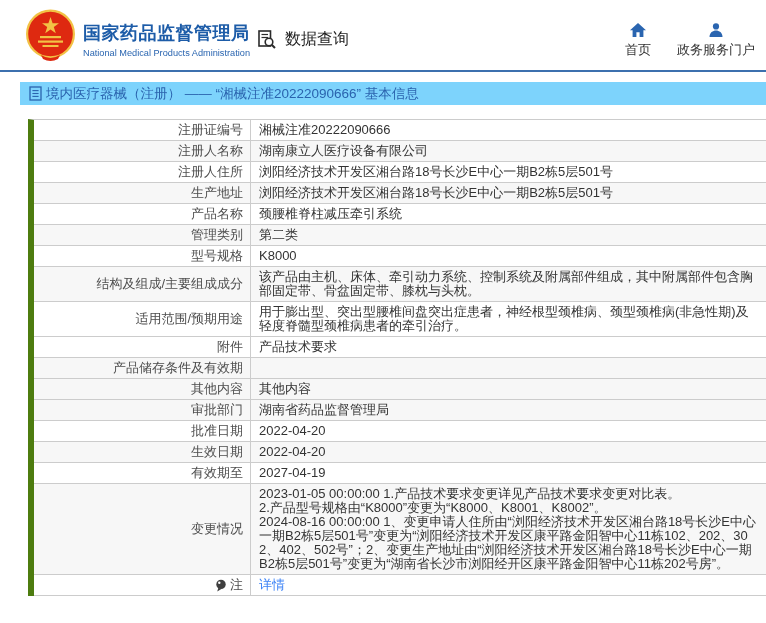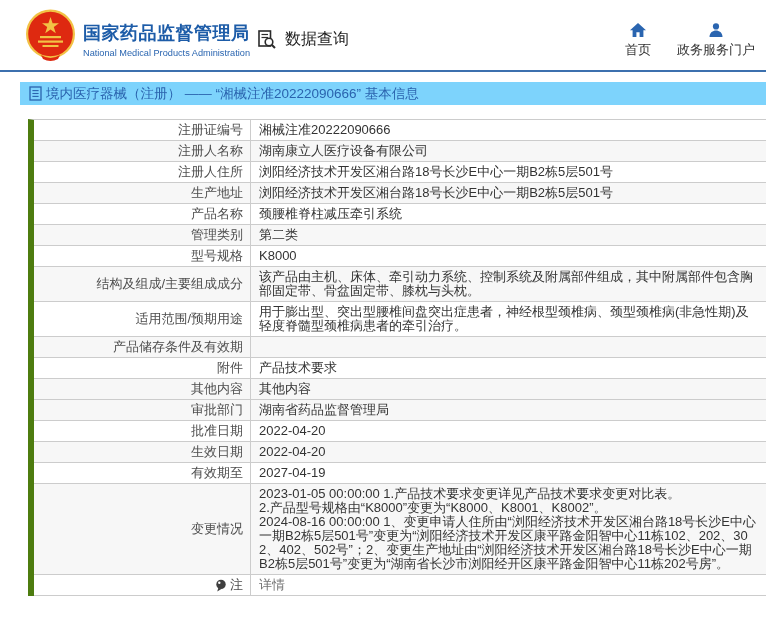--- a/index.html
+++ b/index.html
@@ -28,21 +28,21 @@
   .table-wrap { margin:14px 0 0 28px; border-top:1px solid #ccc; border-left:6px solid #4d7c0f; }
   .row { display:flex; border-bottom:1px solid #ccc; background:#fff; min-height:21px; }
   .row.alt { background:#f7f7f7; }
   .row-label { width:217px; border-right:1px solid #ccc; display:flex;
     align-items:center; justify-content:flex-end; gap:3px;
     padding:3px 7px 3px 4px; font-size:13px; line-height:14px; color:#4d4d4d;
     text-align:right; flex-shrink:0; }
   .row-value { flex:1; display:flex; align-items:flex-end;
     padding:3px 6px 3px 8px; font-size:13px; line-height:14px; color:#333; }
   .row-value .val-text { white-space:pre-wrap; word-break:break-all; }
-  .detail-link { color:#737373; text-decoration:none; cursor:pointer; }
+  .detail-link { color:#3b82f6; text-decoration:none; cursor:pointer; }
   .note-icon { display:none; line-height:0; }
 </style>
 </head>
 <body>
 
 <div class="header">
   <span class="emblem">
     <svg width="49" height="52" viewBox="0 0 49 52">
       <circle cx="24.5" cy="25" r="23.4" fill="#de2910" stroke="#f2c245" stroke-width="2.2"></circle>
       <polygon fill="#f2c245" points="24.5,8 26.6,14.2 33,14.2 27.8,18 29.8,24.2 24.5,20.4 19.2,24.2 21.2,18 16,14.2 22.4,14.2"></polygon>
@@ -186,37 +186,37 @@
   <div class="row">
     <div class="row-label">
 
       <span class="label-text">适用范围/预期用途</span>
     </div>
     <div class="row-value">
       <span class="val-text">用于膨出型、突出型腰椎间盘突出症患者，神经根型颈椎病、颈型颈椎病(非急性期)及轻度脊髓型颈椎病患者的牵引治疗。</span>
     </div>
   </div>
 
+  <div class="row">
+    <div class="row-label">
+
+      <span class="label-text">附件</span>
+    </div>
+    <div class="row-value">
+      <span class="val-text">产品技术要求</span>
+    </div>
+  </div>
+
   <div class="row alt">
     <div class="row-label">
 
       <span class="label-text">产品储存条件及有效期</span>
     </div>
     <div class="row-value">
       <span class="val-text"></span>
-    </div>
-  </div>
-
-  <div class="row">
-    <div class="row-label">
-
-      <span class="label-text">附件</span>
-    </div>
-    <div class="row-value">
-      <span class="val-text">产品技术要求</span>
     </div>
   </div>
 
   <div class="row alt">
     <div class="row-label">
 
       <span class="label-text">其他内容</span>
     </div>
     <div class="row-value">
       <span class="val-text">其他内容</span>

